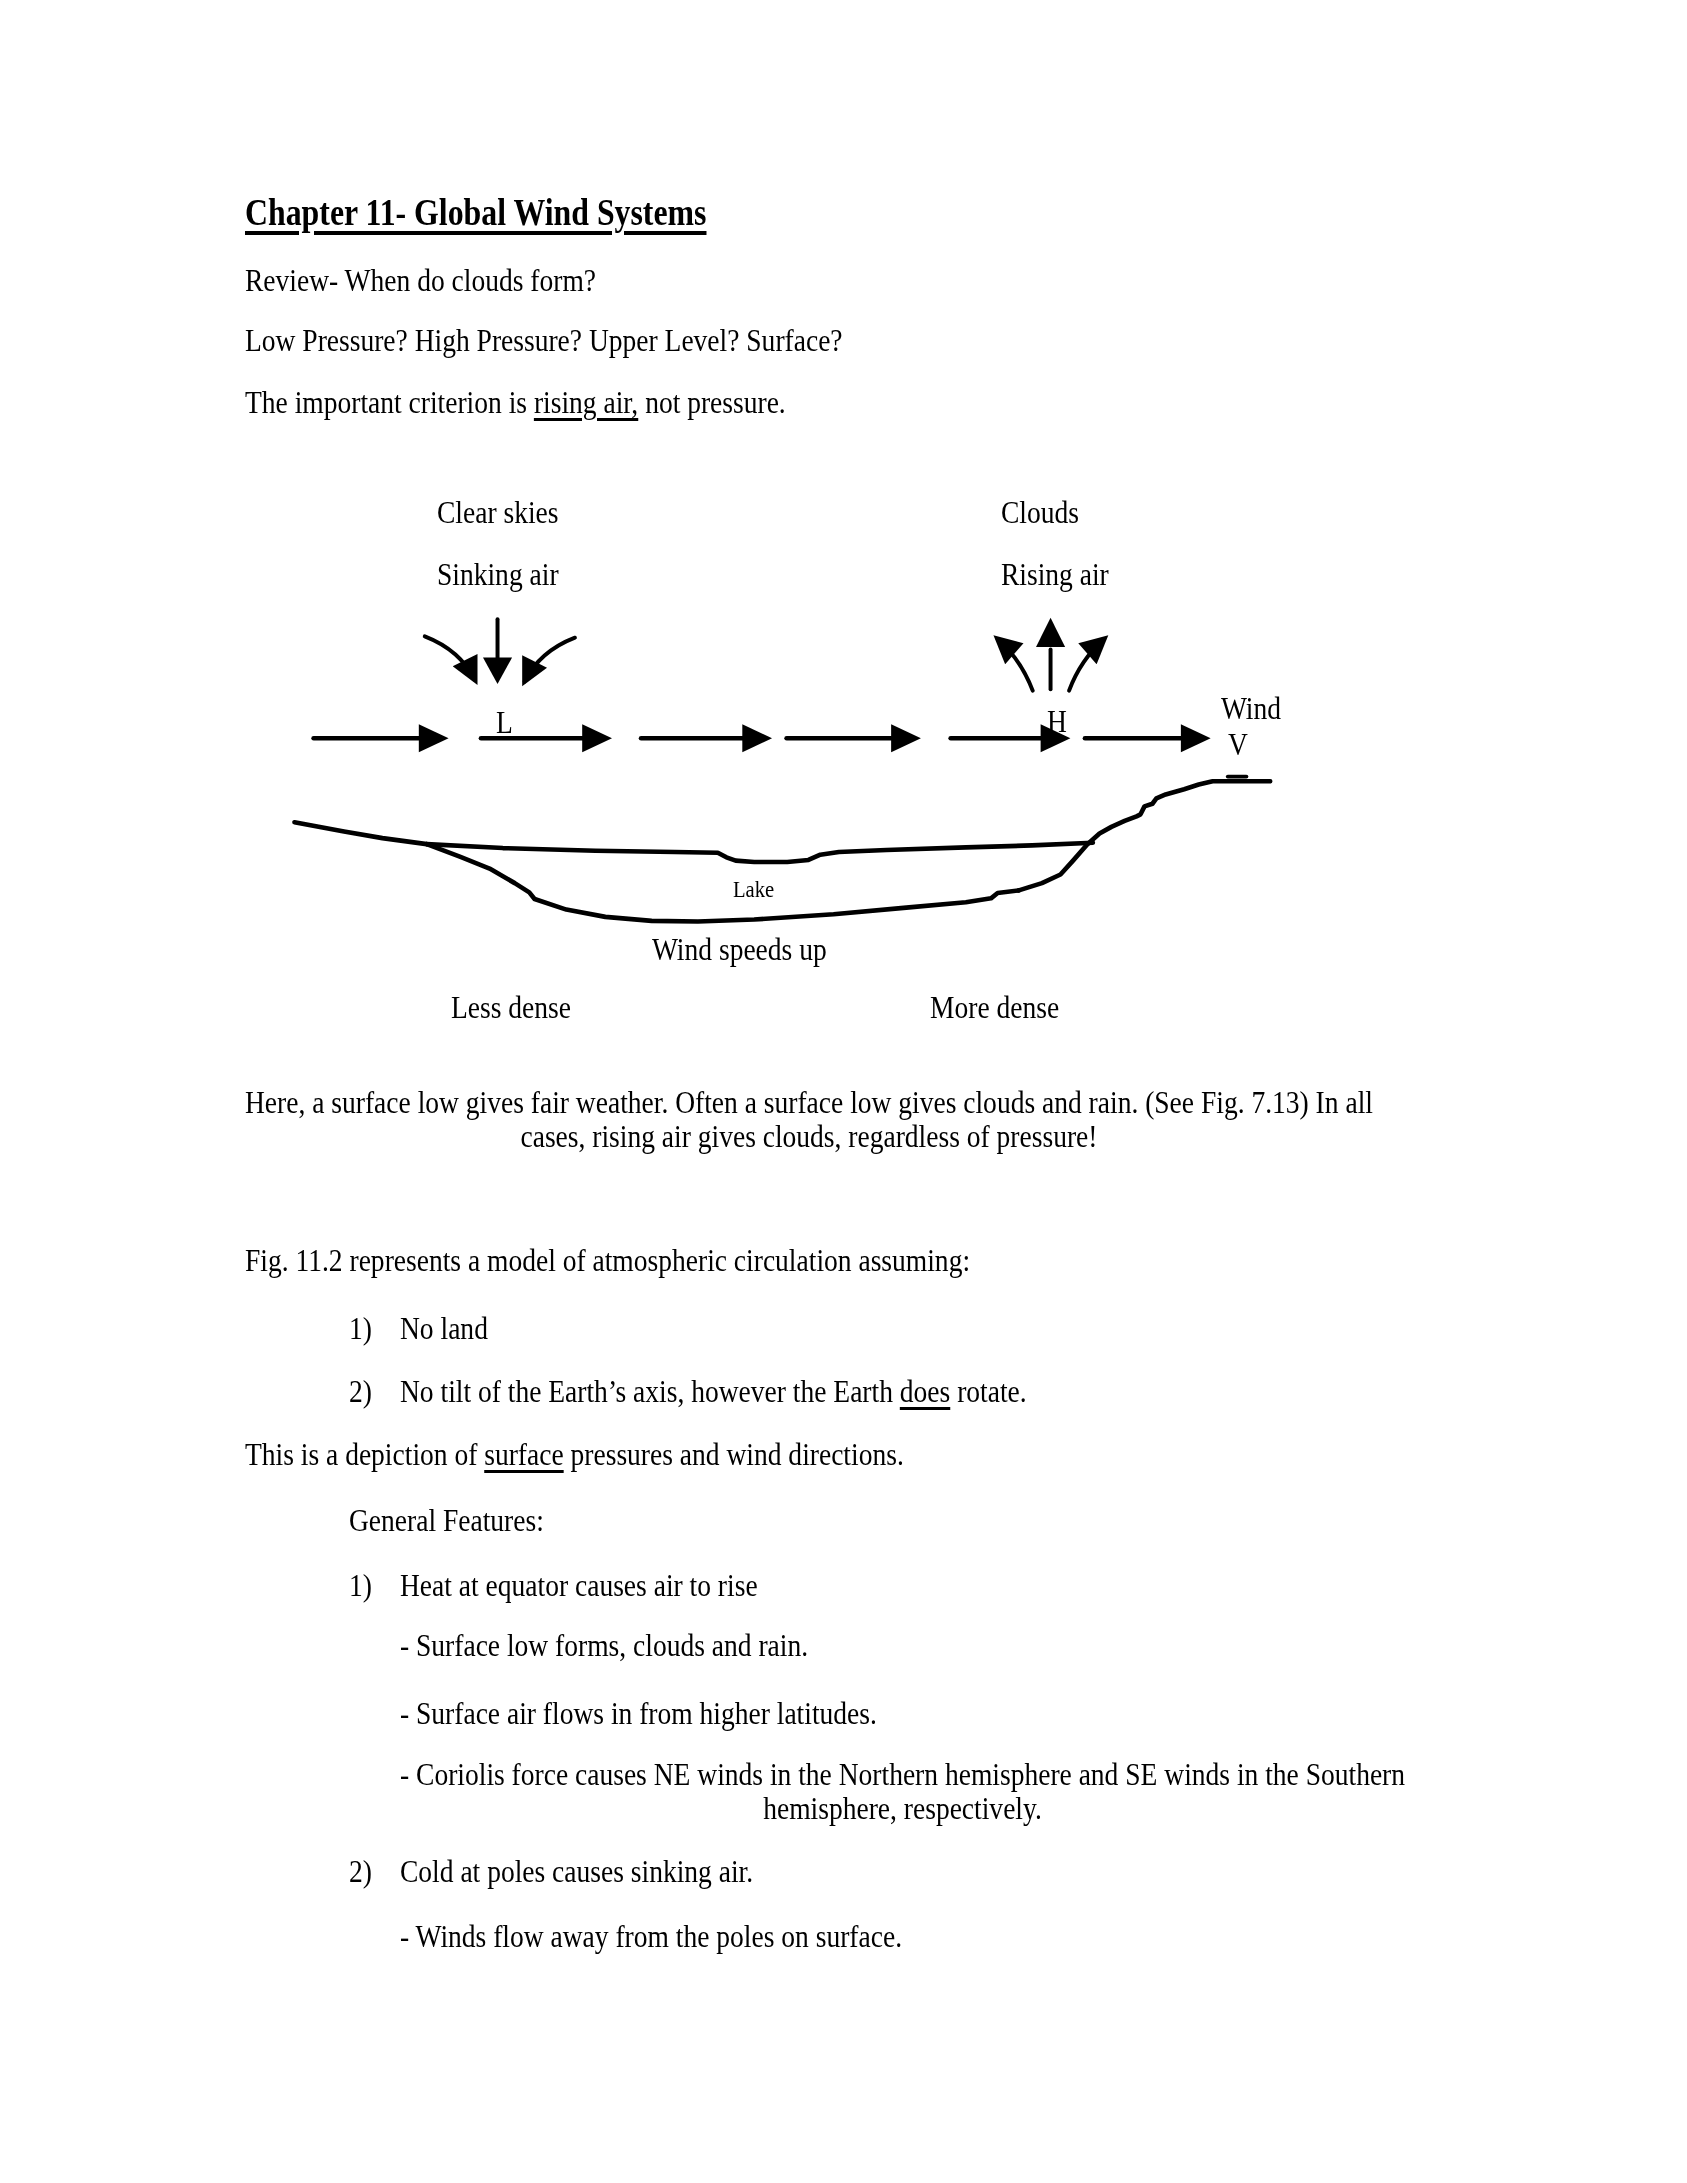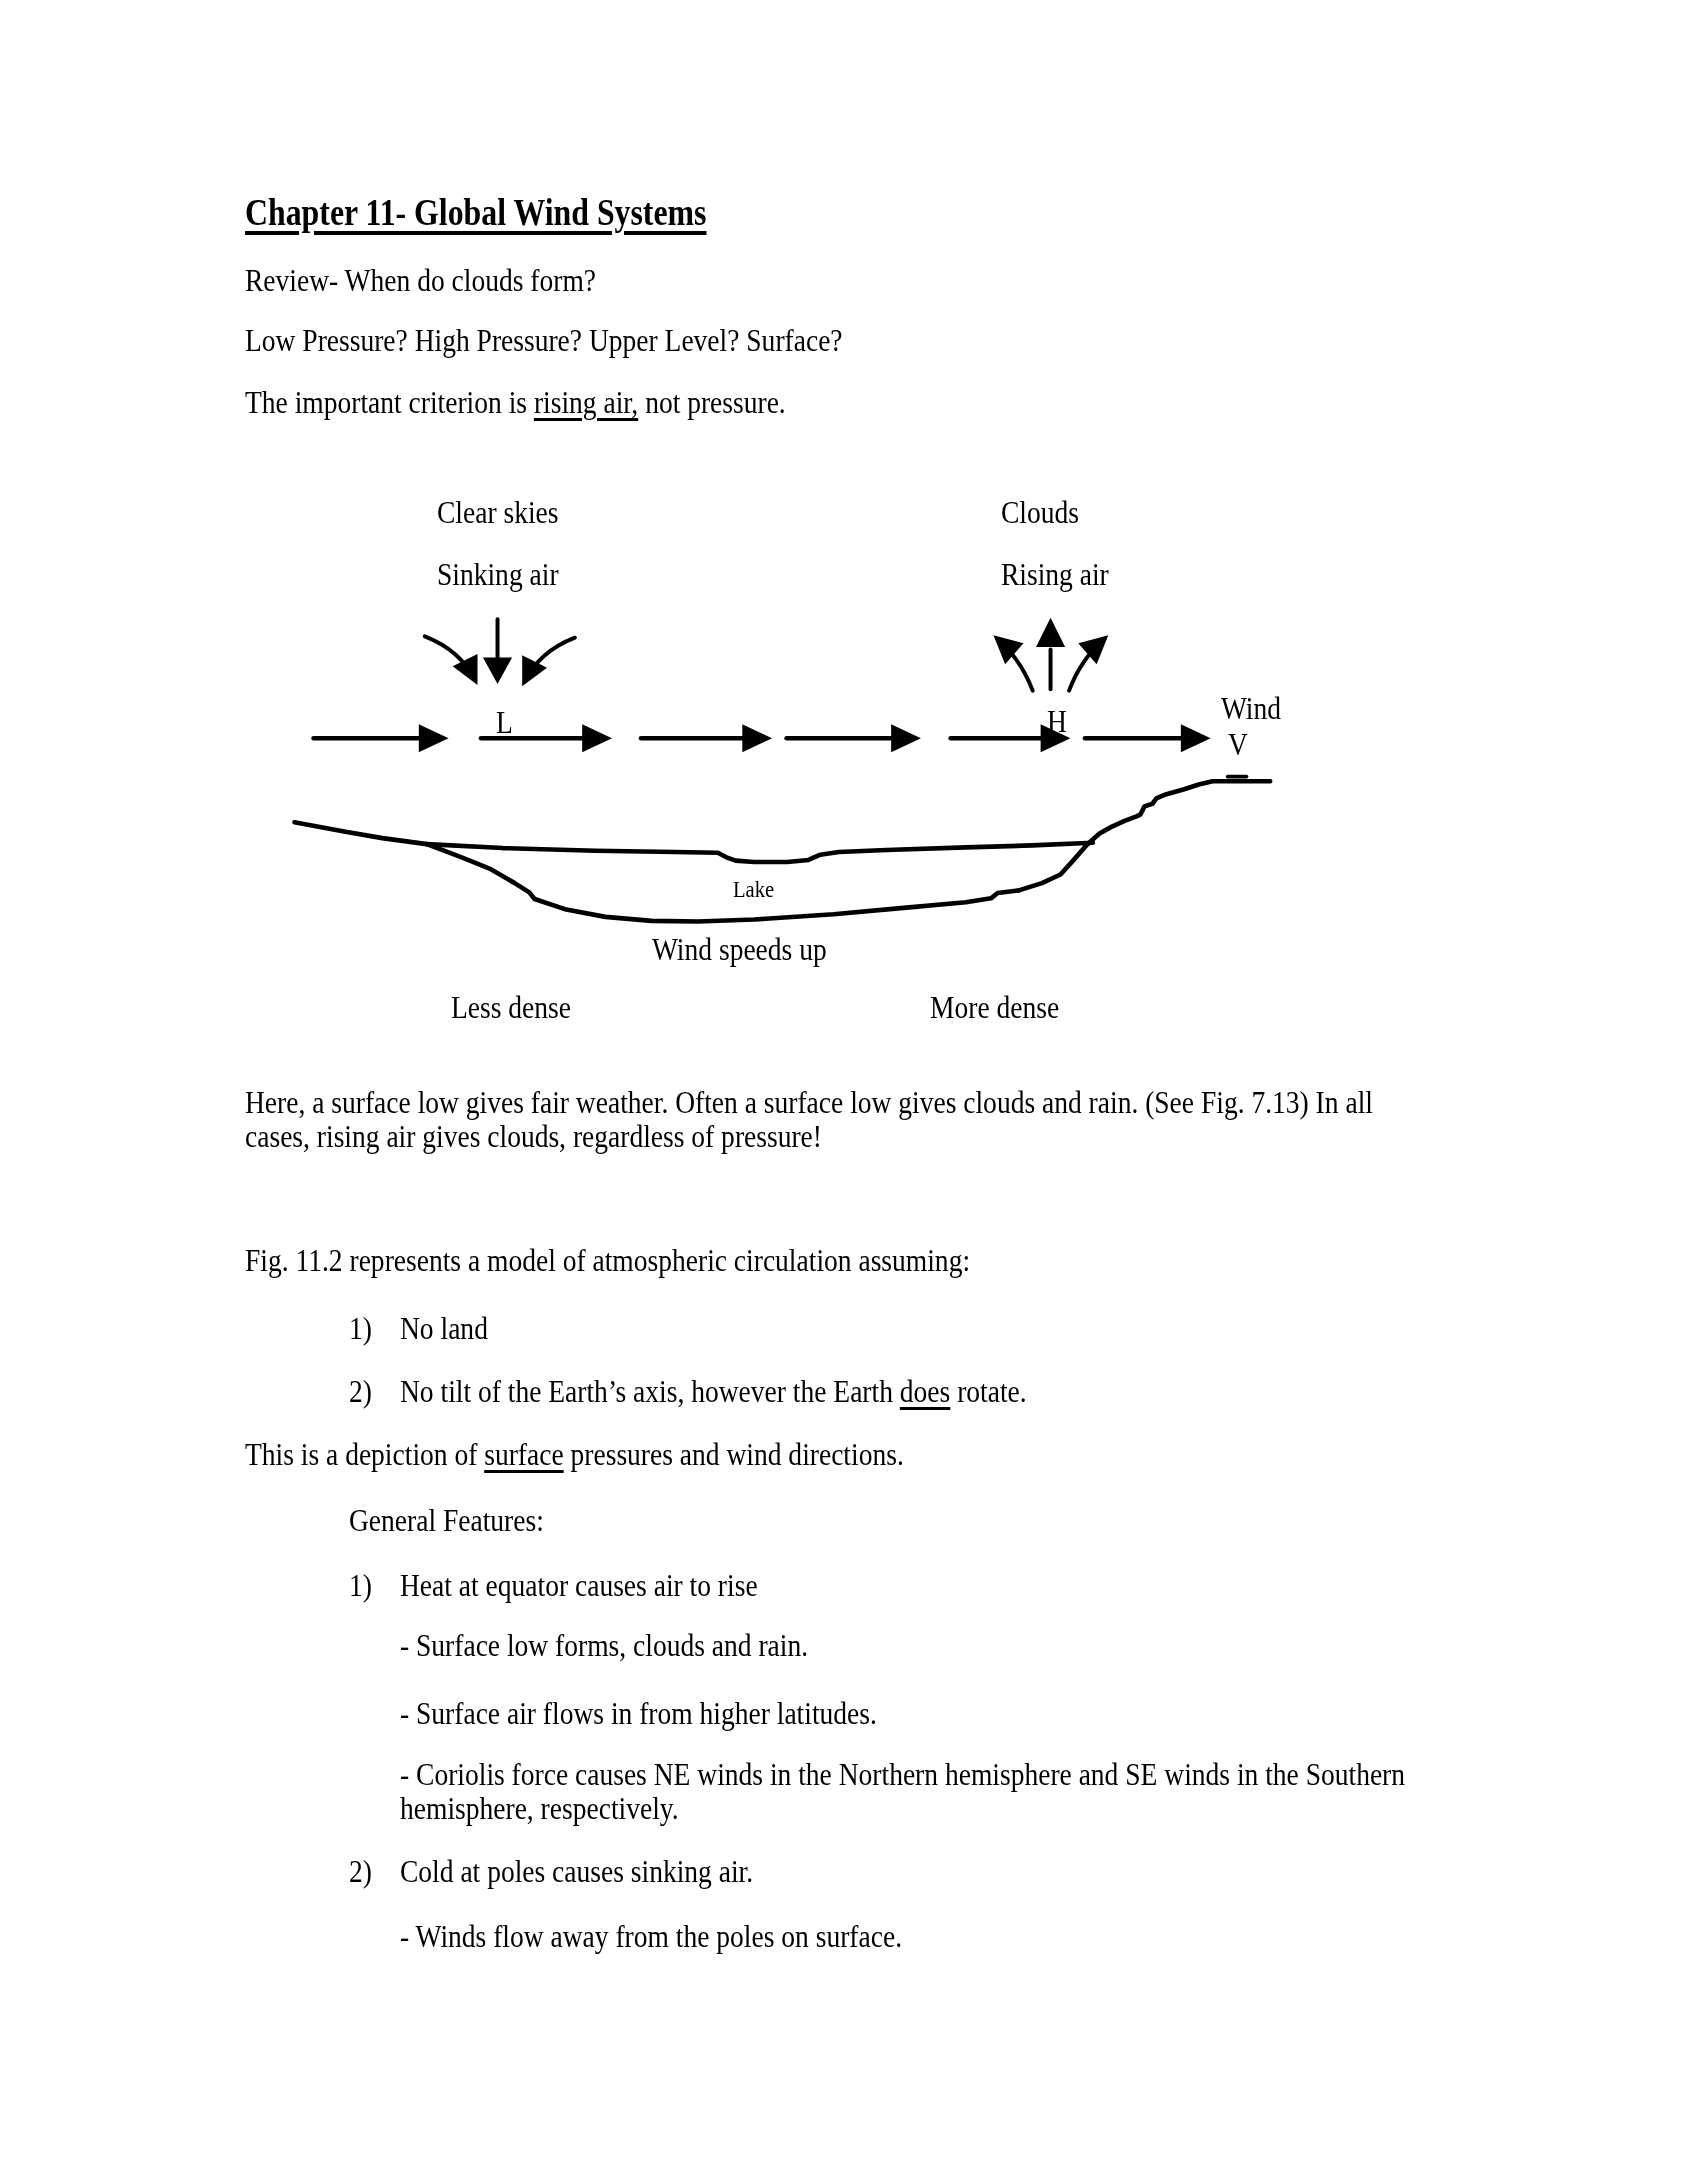--- a/index.html
+++ b/index.html
@@ -3,20 +3,21 @@
 <meta charset="utf-8">
 <style>
   html,body { margin:0; padding:0; background:#888; }
   .page {
     position:relative;
     width:1687px; height:2183px;
     background:#ffffff;
     overflow:hidden;
     font-family:"Liberation Serif","DejaVu Serif",serif;
     color:#000000;
+    text-align:center;
   }
   .tx {
     position:absolute;
     font-size:32px;
     line-height:1;
     white-space:nowrap;
     transform:scaleX(0.86);
     transform-origin:0 0;
     color:#000;
   }

